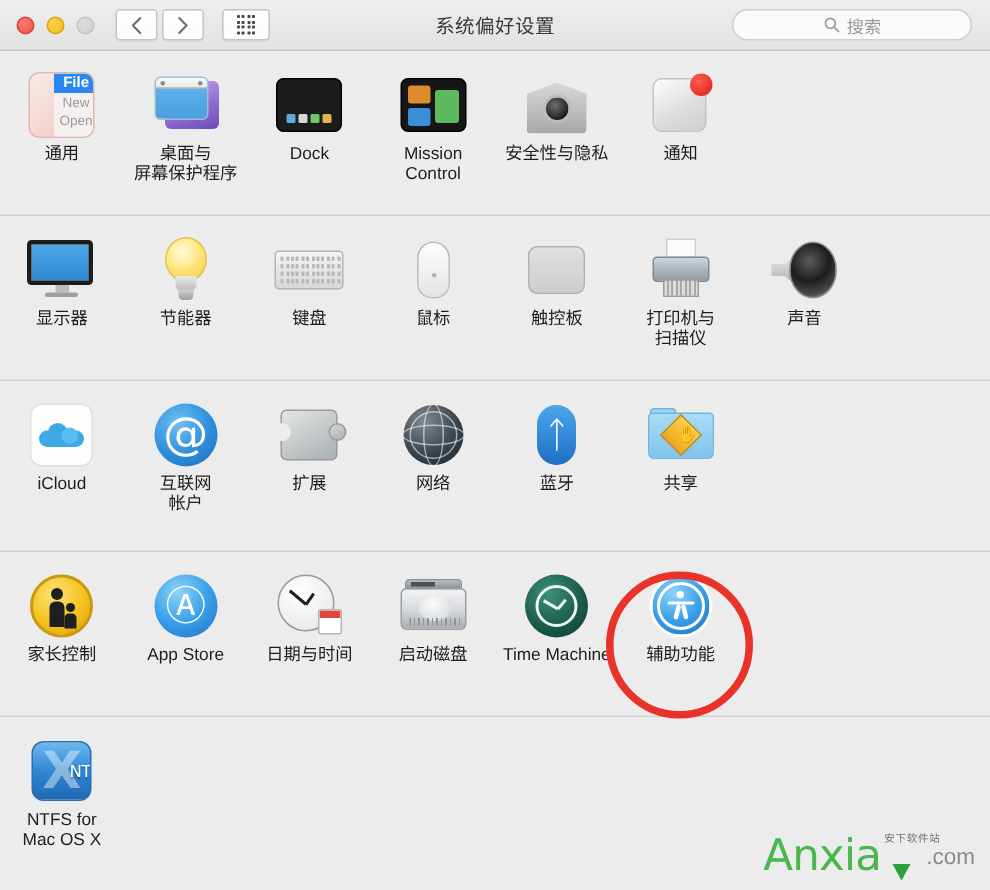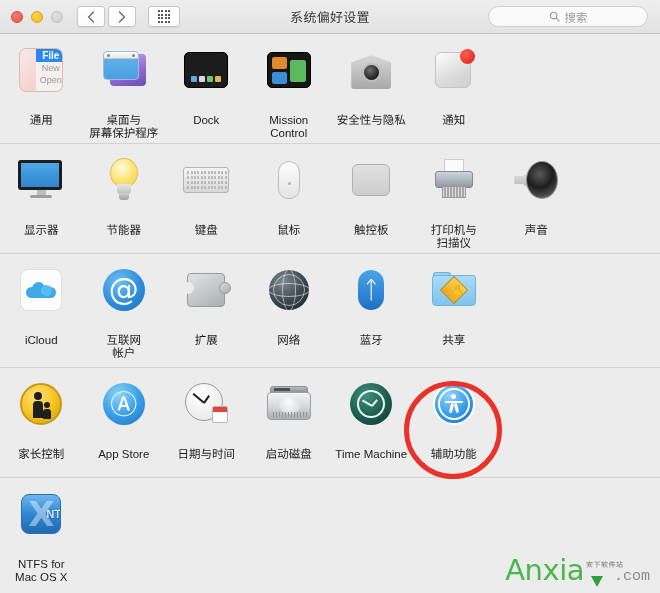--- a/index.html
+++ b/index.html
@@ -124,21 +124,21 @@
     align-items: center;
     text-align: center;
     box-sizing: border-box;
   }
   .iconbox {
     width: 48px; height: 48px;
     position: relative;
     display: flex; align-items: center; justify-content: center;
   }
   .label {
-    margin-top: 20px;
+    margin-top: 3px;
     font-size: 11.5px;
     line-height: 13px;
     color: #1d1d1d;
     white-space: pre-line;
   }
   .row1 { height: 110px; }
   .row2 { height: 110px; }
   .row3 { height: 114px; }
   .row4 { height: 110px; }
   .row5 { height: 110px; }
@@ -155,21 +155,21 @@
     box-sizing: border-box;
     pointer-events: none;
   }
 
   
   .watermark {
     position: absolute;
     right: 10px;
     bottom: 8px;
     display: flex;
-    align-items: flex-end;
+    align-items: flex-start;
     user-select: none;
   }
   .wm-main {
     font-family: "DejaVu Sans", sans-serif;
     font-size: 29px;
     color: #49b749;
     letter-spacing: -0.5px;
     line-height: 29px;
   }
   .wm-arrow {
@@ -182,21 +182,21 @@
     border-top: 11px solid #2f9e3f;
   }
   .wm-side {
     display: flex;
     flex-direction: column;
     align-items: flex-start;
     margin-left: 2px;
     margin-bottom: 1px;
   }
   .wm-cn { font-size: 7px; color: #6f6f6f; line-height: 8px; letter-spacing: 0.5px;}
-  .wm-dom { font-size: 15px; color: #8b8b8b; line-height: 15px; font-family: Liberation Mono, monospace; margin-left: 28px;}
+  .wm-dom { font-size: 15px; color: #8b8b8b; line-height: 15px; font-family: Liberation Sans, sans-serif; margin-left: 28px;}
 
   
   .ico-general {
     width: 44px; height: 44px; border-radius: 7px;
     background: linear-gradient(140deg,#f7e9ea 0%, #f6d9d4 45%, #f3c7bd 100%);
     border: 1px solid #e0b9ad;
     position: relative; overflow: hidden;
     box-sizing: border-box;
   }
   .ico-general .menu {

